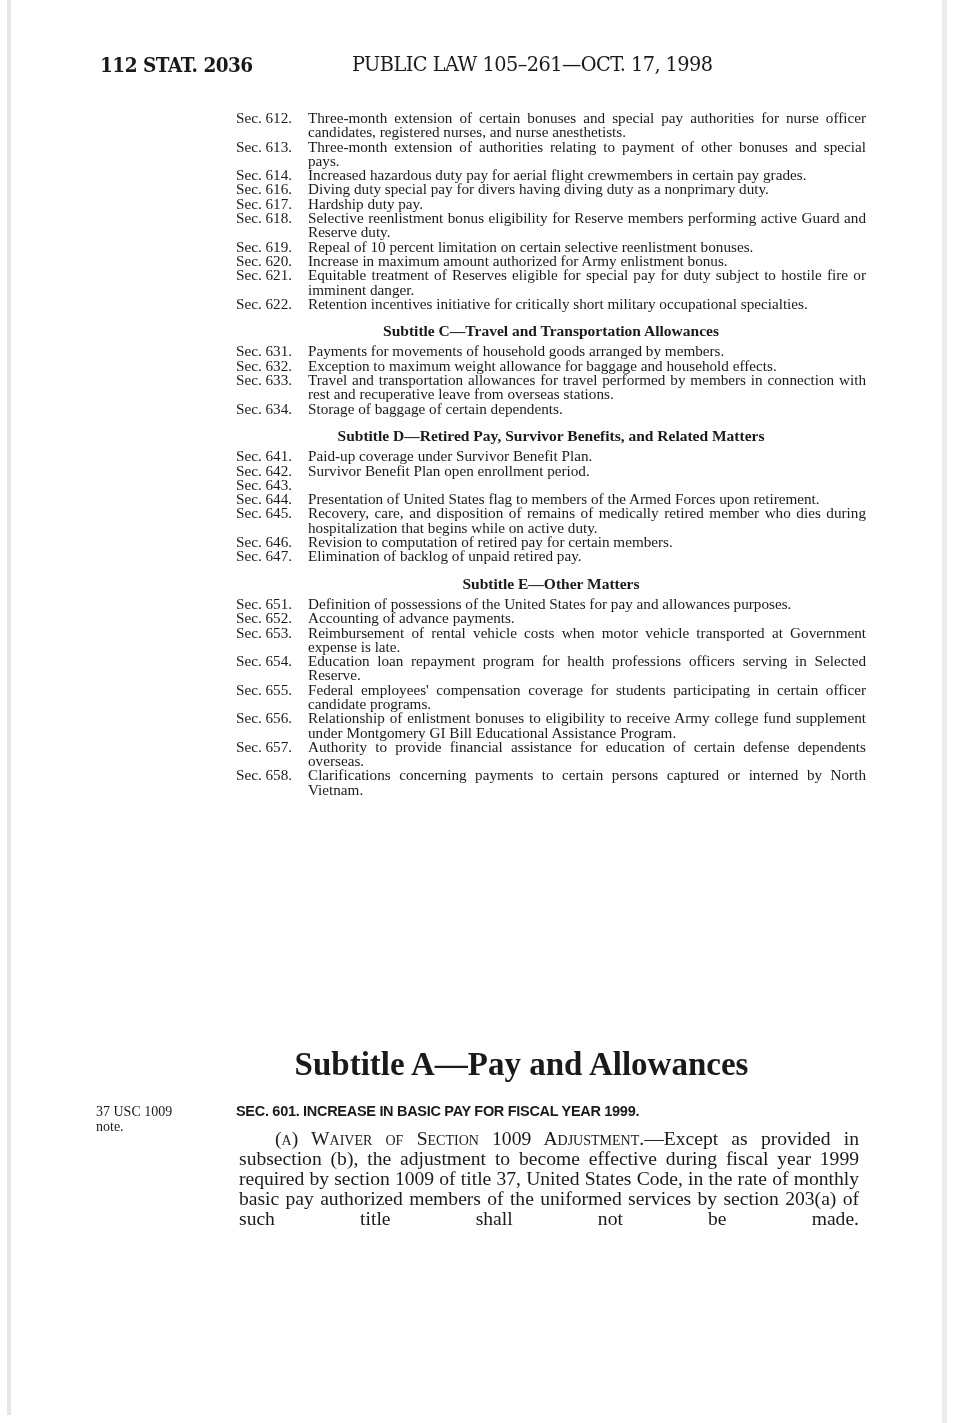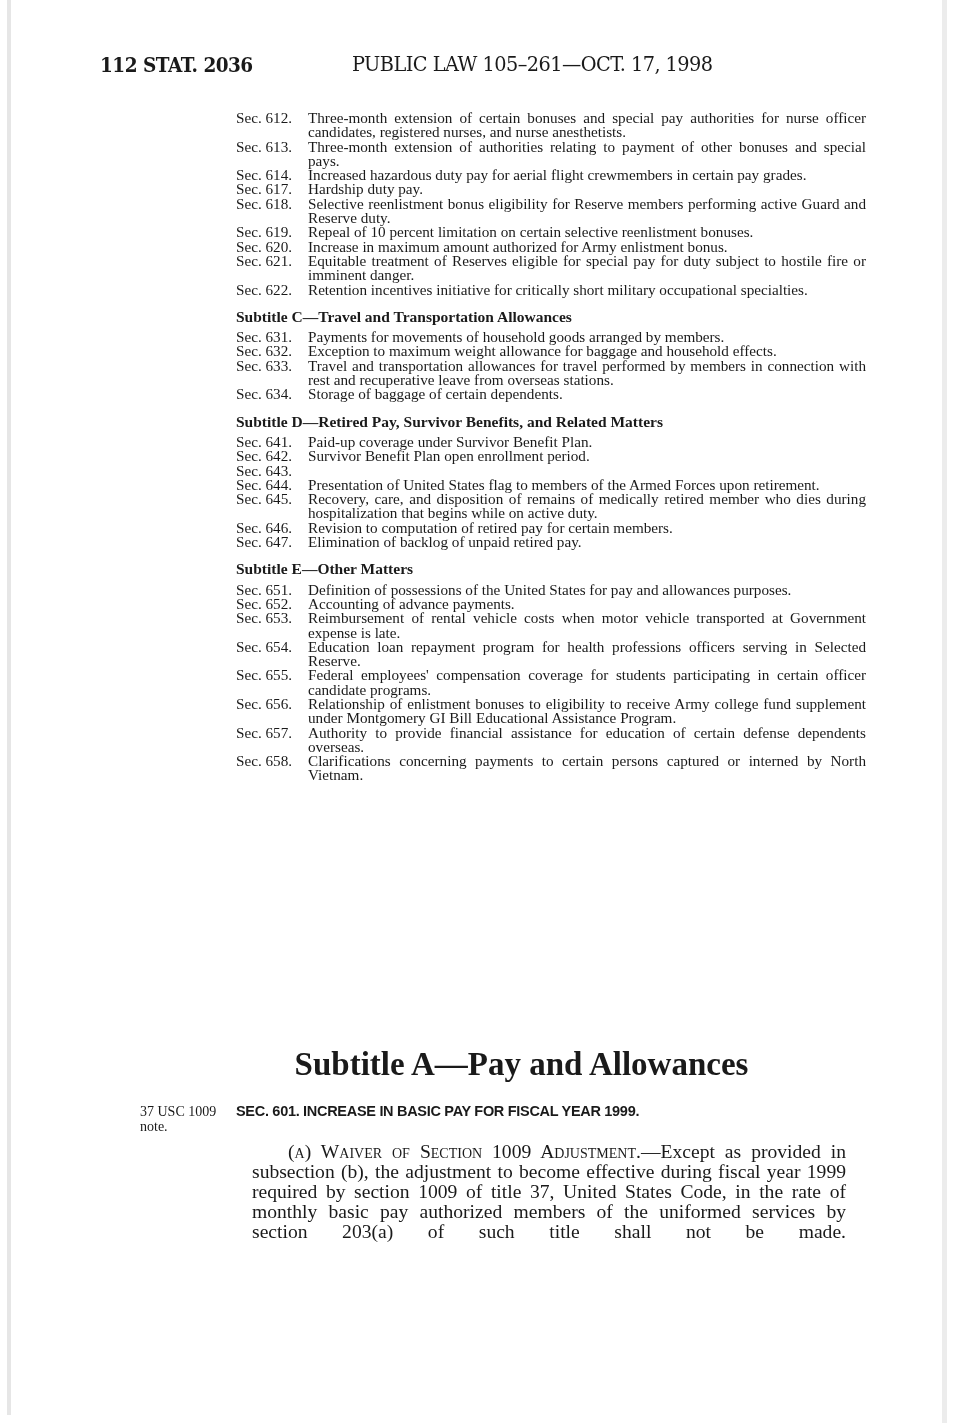--- a/index.html
+++ b/index.html
@@ -12,28 +12,28 @@
   .edge-right { position: absolute; left: 942px; top: 0; width: 5px; height: 1423px; background: #ececec; }
 
   .running-head { position: absolute; top: 52px; left: 0; width: 942px; height: 30px; }
   .rh-left { position: absolute; left: 100px; top: 0; font-size: 21px; font-weight: bold; font-family: "DejaVu Serif", serif; letter-spacing: -0.6px; transform: scaleX(0.88); transform-origin: left; }
   .rh-center { position: absolute; left: 352px; top: 0; font-size: 21px; font-family: "DejaVu Serif", serif; letter-spacing: -0.6px; transform: scaleX(0.92); transform-origin: left; }
 
   .toc { position: absolute; left: 236px; top: 103px; width: 630px; font-family: "Liberation Serif", serif; font-size: 15.2px; line-height: 14.3px; margin-top: 8px; }
   .toc-row { display: flex; }
   .toc-num { white-space: nowrap; width: 72px; flex: none; }
   .toc-text { flex: 1; text-align: justify; text-align-last: left; }
-  .subtitle-head { font-weight: bold; font-size: 15.5px; margin: 13px 0 6px 0; }
+  .subtitle-head { text-align: center; font-weight: bold; font-size: 15.5px; margin: 13px 0 6px 0; }
 
   .subtitle-a { position: absolute; top: 1046px; left: 0; width: 954px; text-align: center; font-family: "Liberation Serif", serif; font-weight: bold; font-size: 33px; padding-left: 89px; box-sizing: border-box; }
 
-  .margin-note { position: absolute; left: 96px; top: 1104px; font-family: "Liberation Serif", serif; font-size: 14px; line-height: 15px; margin-left: 44px; }
+  .margin-note { position: absolute; left: 96px; top: 1104px; font-family: "Liberation Serif", serif; font-size: 14px; line-height: 15px; }
   .sec-head { position: absolute; left: 236px; top: 1103px; font-family: Liberation Sans, sans-serif; font-weight: bold; font-size: 14.5px; letter-spacing: -0.3px; }
   .body-text { position: absolute; left: 236px; top: 1126px; width: 626px; font-family: "Liberation Serif", serif; font-size: 19.6px; line-height: 20px; text-align: justify; text-align-last: justify; }
-  .body-text p { margin: 16px; text-indent: 36px; }
+  .body-text p { margin: 3px; text-indent: 36px; }
   .sc { font-variant: small-caps; }
 </style>
 </head>
 <body>
 
 <div class="edge-left"></div>
 <div class="edge-right"></div>
 
 <div class="running-head">
   <span class="rh-left">112 STAT. 2036</span>
@@ -46,20 +46,24 @@
         <span class="toc-num">Sec. 612.</span>
         <span class="toc-text">Three-month extension of certain bonuses and special pay authorities for nurse officer candidates, registered nurses, and nurse anesthetists.</span>
       </div>
       <div class="toc-row">
         <span class="toc-num">Sec. 613.</span>
         <span class="toc-text">Three-month extension of authorities relating to payment of other bonuses and special pays.</span>
       </div>
       <div class="toc-row">
         <span class="toc-num">Sec. 614.</span>
         <span class="toc-text">Increased hazardous duty pay for aerial flight crewmembers in certain pay grades.</span>
+      </div>
+      <div class="toc-row">
+        <span class="toc-num">Sec. 616.</span>
+        <span class="toc-text">Diving duty special pay for divers having diving duty as a nonprimary duty.</span>
       </div>
       <div class="toc-row">
         <span class="toc-num">Sec. 617.</span>
         <span class="toc-text">Hardship duty pay.</span>
       </div>
       <div class="toc-row">
         <span class="toc-num">Sec. 618.</span>
         <span class="toc-text">Selective reenlistment bonus eligibility for Reserve members performing active Guard and Reserve duty.</span>
       </div>
       <div class="toc-row">

